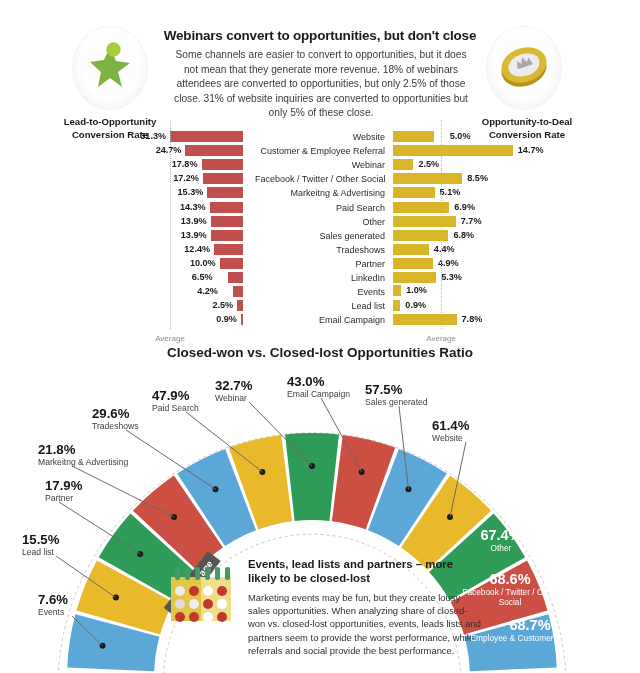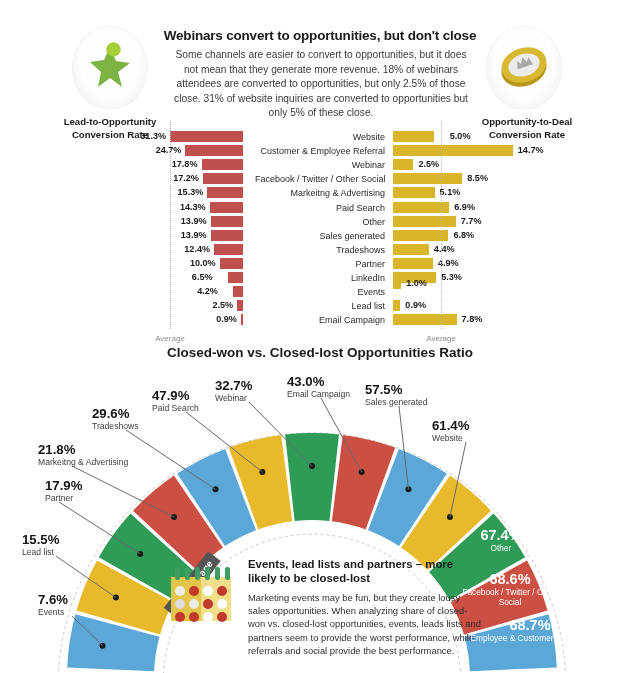--- a/index.html
+++ b/index.html
@@ -223,21 +223,21 @@
         <div class="bval" style="left: 433.86px;">4.4%</div>
       </div>
       <div class="brow" style="left: 0px; top: 257.9px; width: 640px;">
         <div class="bar" style="left: 393px; width: 39.935px; background: rgb(217, 182, 41);"></div>
         <div class="bval" style="left: 437.935px;">4.9%</div>
       </div>
       <div class="brow" style="left: 0px; top: 272px; width: 640px;">
         <div class="bar" style="left: 393px; width: 43.195px; background: rgb(217, 182, 41);"></div>
         <div class="bval" style="left: 441.195px;">5.3%</div>
       </div>
-      <div class="brow" style="left: 0px; top: 278px; width: 640px; text-align: right;">
+      <div class="brow" style="left: 0px; top: 285px; width: 640px; text-align: right;">
         <div class="bar" style="left: 393px; width: 8.15px; background: rgb(217, 182, 41);"></div>
         <div class="bval" style="left: 406.15px;">1.0%</div>
       </div>
       <div class="brow" style="left: 0px; top: 300.2px; width: 640px;">
         <div class="bar" style="left: 393px; width: 7.335px; background: rgb(217, 182, 41);"></div>
         <div class="bval" style="left: 405.335px;">0.9%</div>
       </div>
       <div class="brow" style="left: 0px; top: 314.3px; width: 640px;">
         <div class="bar" style="left: 393px; width: 63.57px; background: rgb(217, 182, 41);"></div>
         <div class="bval" style="left: 461.57px;">7.8%</div>

